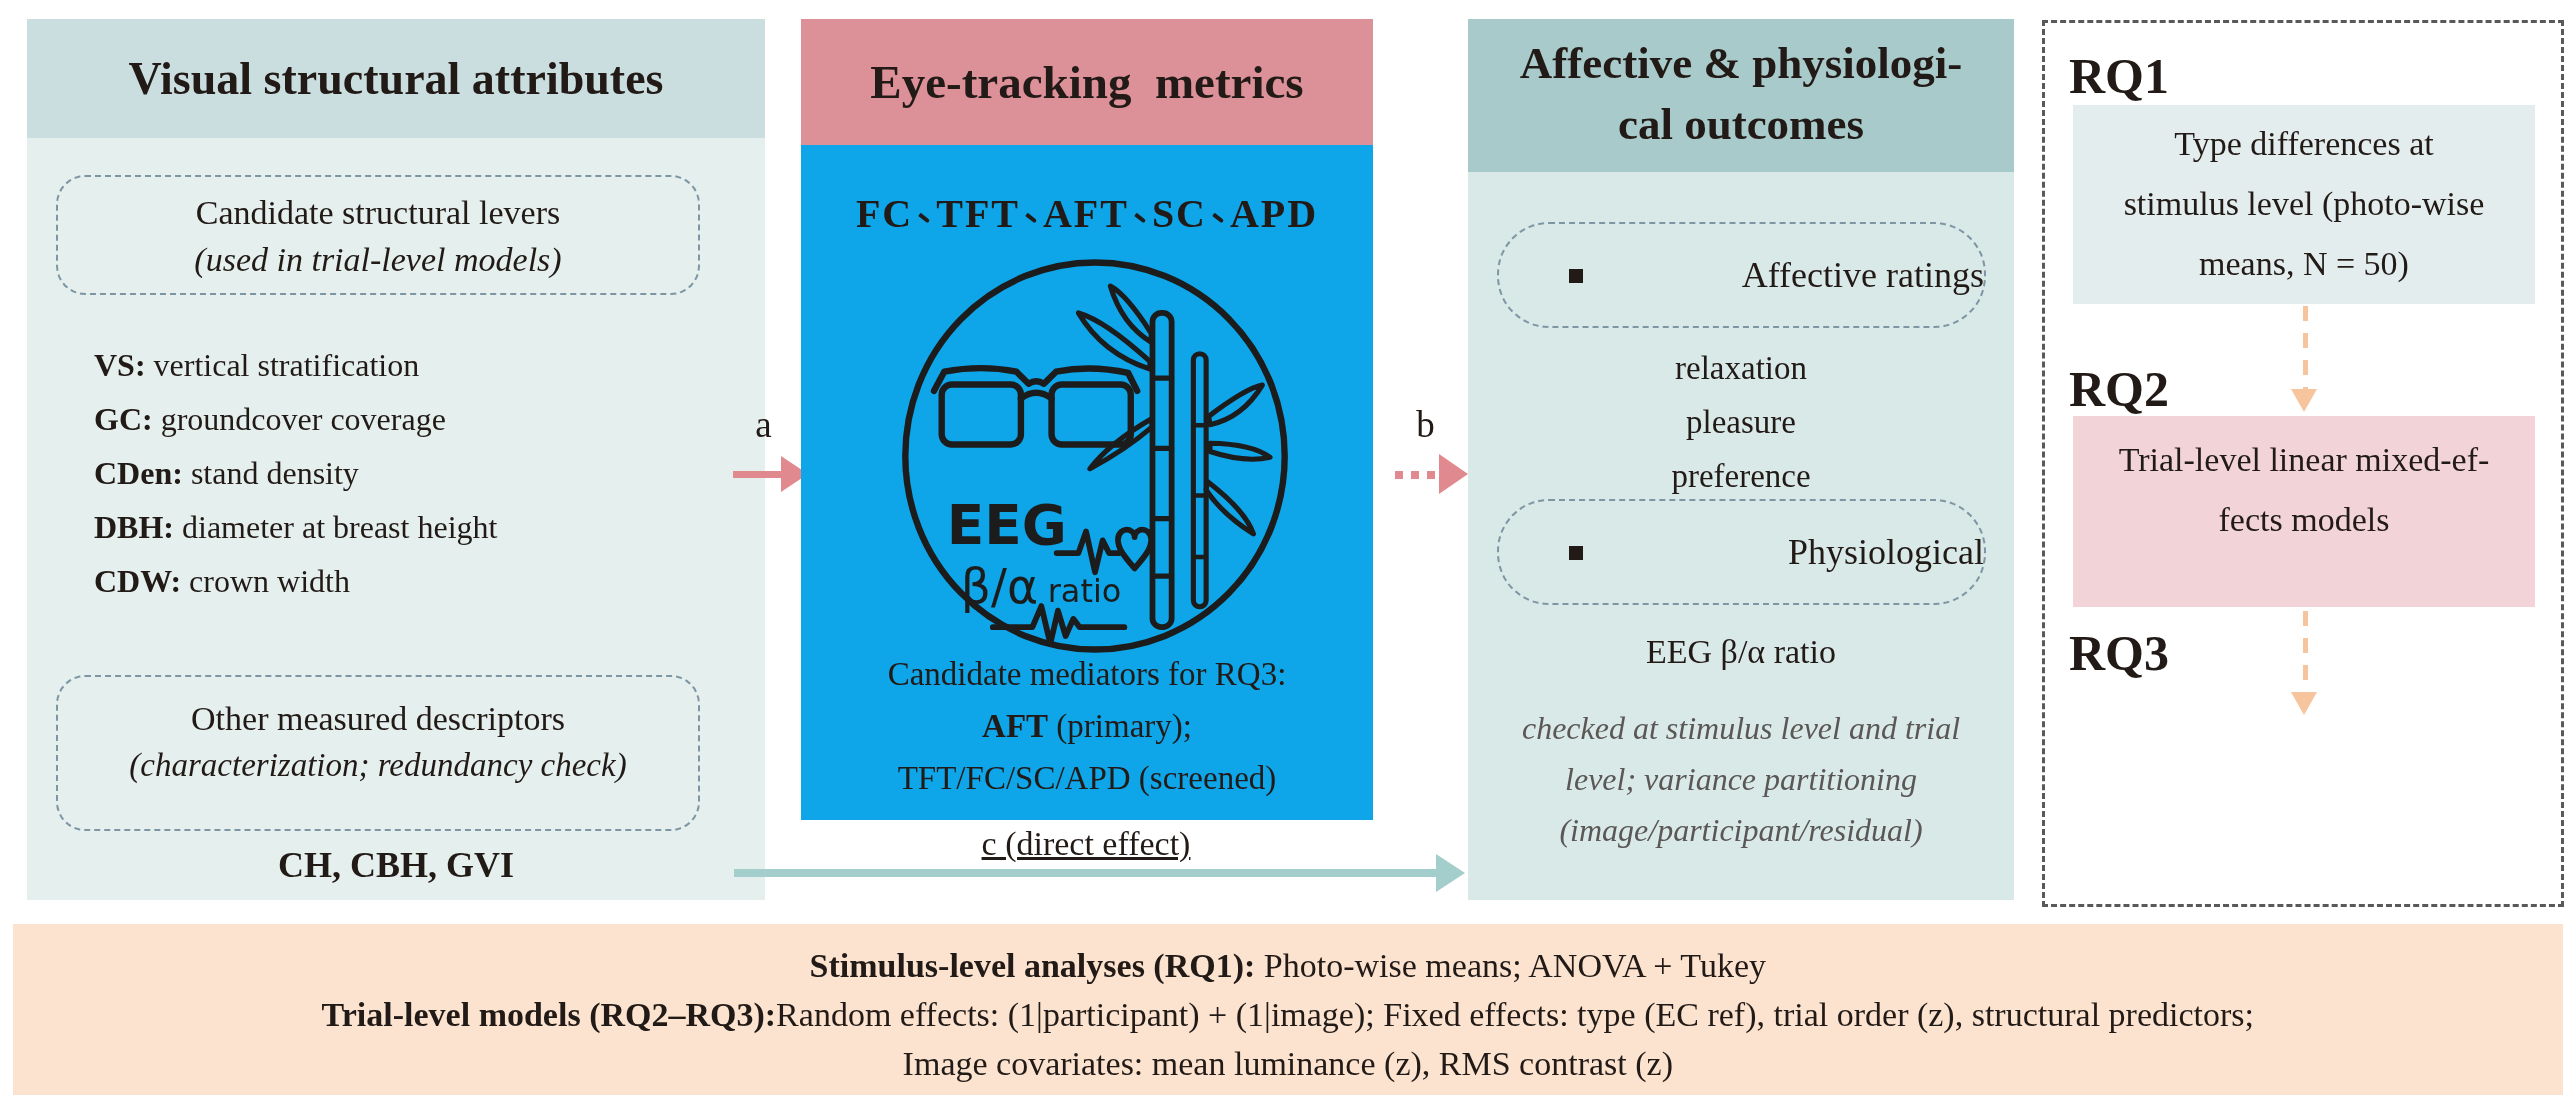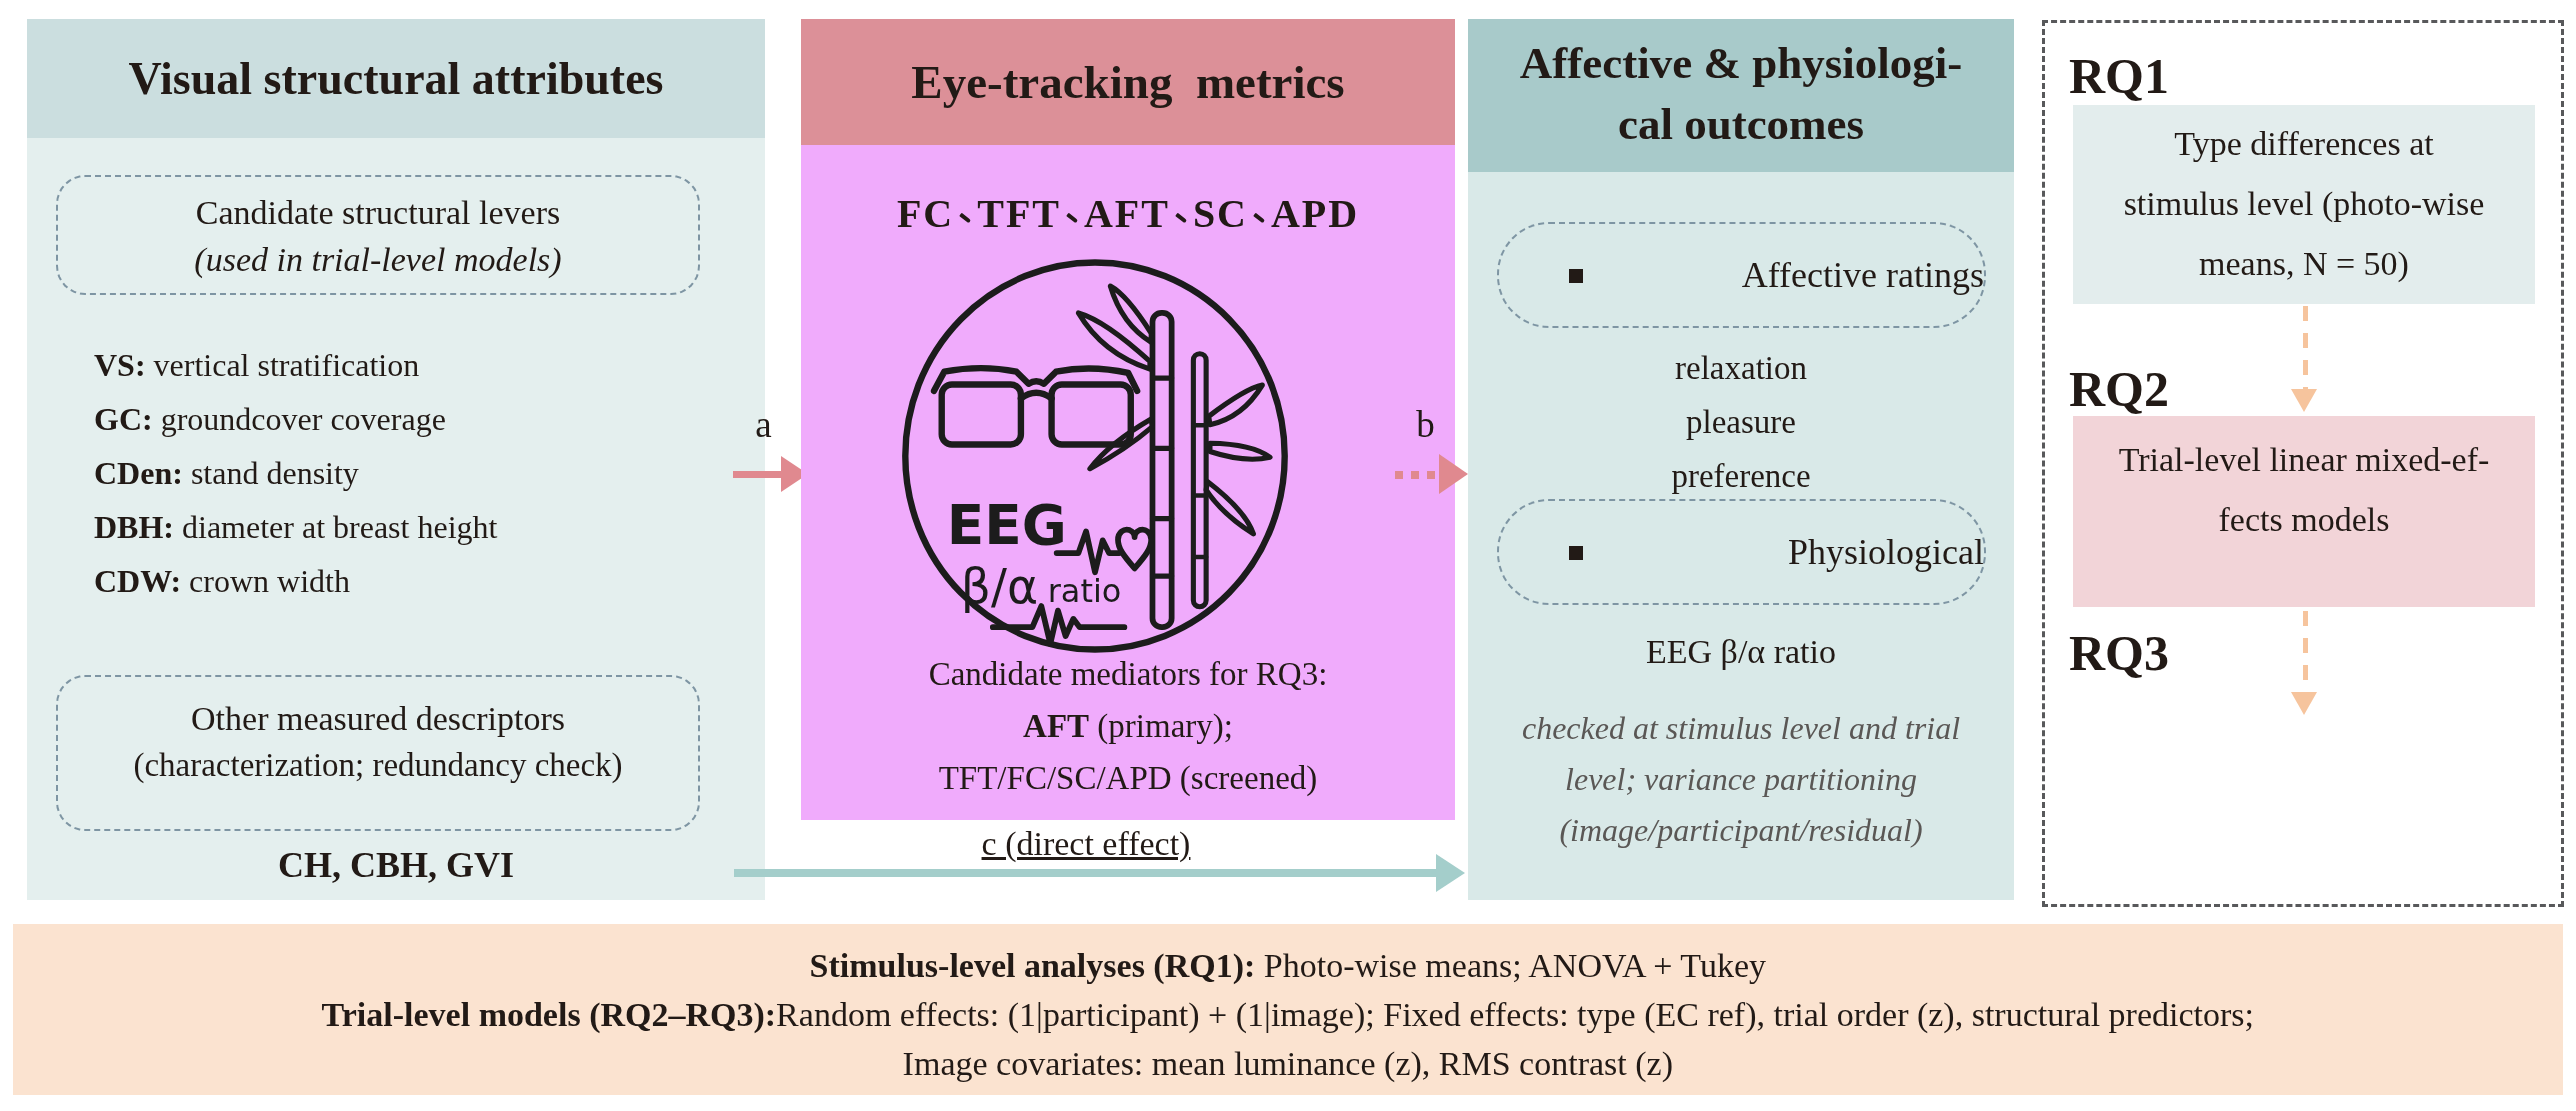--- a/index.html
+++ b/index.html
@@ -14,26 +14,26 @@
   .panel-left .ptitle { position:absolute; left:0; top:0; width:100%; height:119px; line-height:119px;
                         text-align:center; font-weight:bold; font-size:46px; }
   .dashed-box { position:absolute; border:2.6px dashed #7e95a3; border-radius:29px; text-align:center; }
   .lbox1 { left:29px; top:156px; width:640px; height:116px; }
   .lbox1 .l1 { margin-top:16.6px; font-size:34px; }
   .lbox1 .l2 { margin-top:9px; font-size:34px; font-style:italic; }
   .levers { position:absolute; left:67px; top:319px; list-style:none; margin:0; padding:0; }
   .levers li { font-size:32px; line-height:54px; white-space:nowrap; }
   .lbox2 { left:29px; top:656px; width:640px; height:152px; }
   .lbox2 .l1 { margin-top:23px; font-size:34px; }
-  .lbox2 .l2 { margin-top:9px; font-size:33px; }
+  .lbox2 .l2 { margin-top:9px; font-size:33px; font-style:italic; }
   .left-abbrs { position:absolute; left:0; top:825px; width:100%; text-align:center;
                 font-weight:bold; font-size:36px; }
 
   
-  .panel-mid { left:801px; top:19px; width:654px; height:801px; background:#f0abfc; }
+  .panel-mid { left:801px; top:19px; width:572px; height:801px; background:#0ea5e9; }
   .panel-mid .phead { position:absolute; left:0; top:0; width:100%; height:126px; background:#dc9098; }
   .panel-mid .ptitle { position:absolute; left:0; top:0; width:100%; height:126px; line-height:126px;
                        text-align:center; font-weight:bold; font-size:47px; white-space:pre; }
   .metrics-line { position:absolute; left:0; top:171px; width:100%; text-align:center;
                   font-weight:bold; font-size:40px; letter-spacing:1.9px; white-space:nowrap; }
   .ideo-comma { display:inline-block; width:0.58em; height:0.58em; position:relative; }
   .ideo-comma::after { content:''; position:absolute; left:0.12em; top:0.30em; width:0.30em; height:0.11em;
                        background:#221a16; border-radius:0.05em 0.11em 0.11em 0.05em; transform:rotate(38deg); }
   .icon-wrap { position:absolute; left:96px; top:239px; width:396px; height:396px; }
   .mediators { position:absolute; left:0; top:629px; width:100%; text-align:center;

